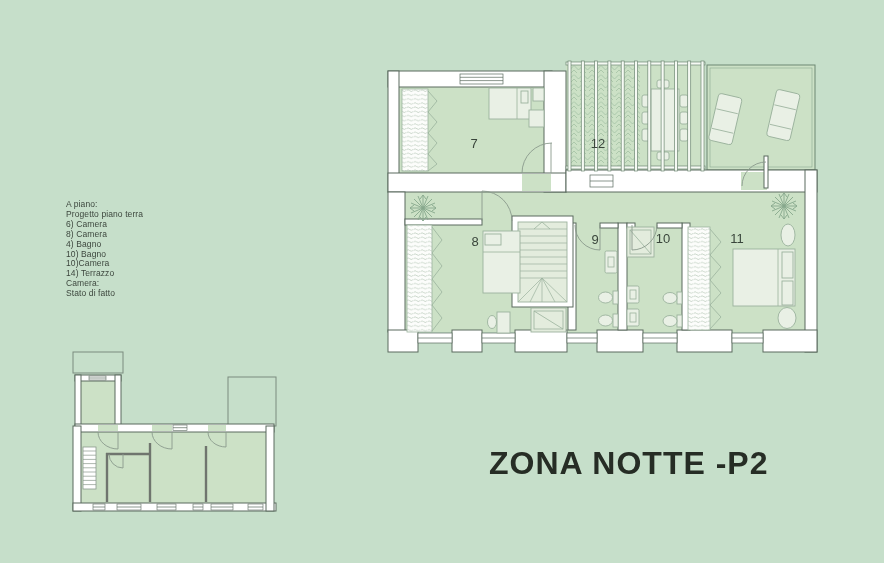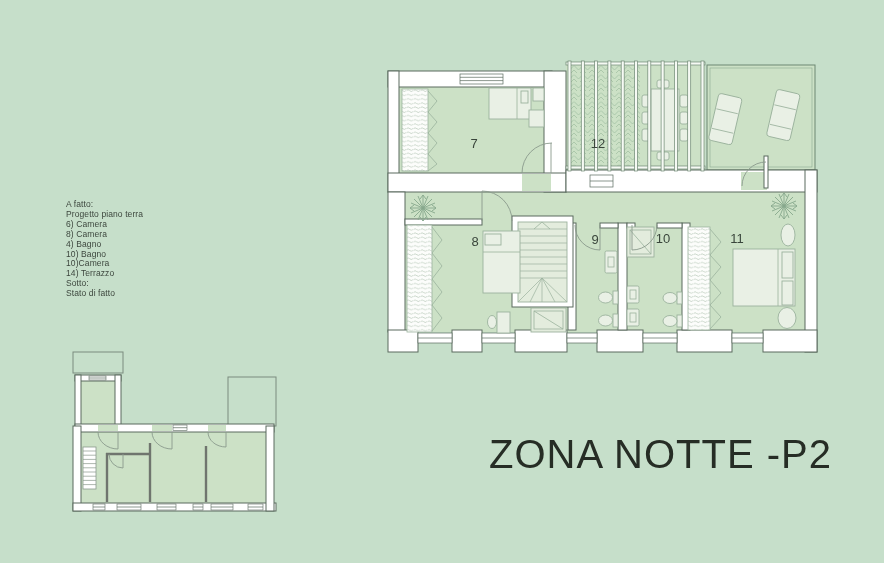--- a/index.html
+++ b/index.html
@@ -27,49 +27,49 @@
   }
   .legend{
     position:absolute;left:66px;top:200px;
     color:var(--legend);font-size:8.5px;line-height:9.9px;letter-spacing:.1px;
   }
   .legend span{display:block;}
   .plan{position:absolute;}
   #main-plan{left:385px;top:55px;}
   #small-plan{left:68px;top:346px;}
   .page-title{
-    position:absolute;left:489px;top:432px;
-    font-size:40px;font-weight:400;letter-spacing:1px;
+    position:absolute;left:489px;top:445px;
+    font-size:32px;font-weight:700;letter-spacing:1px;
     color:var(--title);white-space:nowrap;
   }
   svg text{font-family:"Liberation Sans",sans-serif;font-size:13px;fill:var(--label);}
   .wall{fill:#ffffff;stroke:var(--wall-stroke);stroke-width:1;}
   .roomfill{fill:var(--room);stroke:none;}
   .furn{fill:var(--furn-fill);stroke:var(--furn-stroke);stroke-width:.9;}
   .lite{fill:var(--light-fill);stroke:var(--furn-stroke);stroke-width:.9;}
   .ln{stroke:var(--furn-stroke);stroke-width:.8;fill:none;}
   .arc{stroke:var(--thin);stroke-width:.9;fill:none;}
   .winline{stroke:var(--wall-stroke);stroke-width:.7;}
   .slat{fill:#f6faf4;stroke:var(--pergola);stroke-width:.7;}
   .part{stroke:var(--partition);stroke-width:2.4;fill:none;}
   .thinrect{fill:none;stroke:#7b8b7e;stroke-width:1;}
 </style>
 </head>
 <body>
 
 <div class="legend">
-  <span>A fatto:</span>
+  <span>A piano:</span>
   <span>Progetto piano terra</span>
   <span>6) Camera</span>
   <span>8) Camera</span>
   <span>4) Bagno</span>
   <span>10) Bagno</span>
   <span>10)Camera</span>
   <span>14) Terrazzo</span>
-  <span>Sotto:</span>
+  <span>Camera:</span>
   <span>Stato di fatto</span>
 </div>
 
 <svg id="main-plan" class="plan" width="435" height="300" viewBox="0 0 435 300">
   <defs>
     <pattern id="hatch" width="7" height="4.2" patternUnits="userSpaceOnUse">
       <rect width="7" height="4.2" fill="#fcfdfb"></rect>
       <path d="M0.5,2.2 q1.6,-1.4 3.2,0 q1.6,1.4 3.2,0" stroke="#a7bba8" stroke-width=".6" fill="none"></path>
     </pattern>
     <pattern id="herr" width="9" height="9" patternUnits="userSpaceOnUse">

